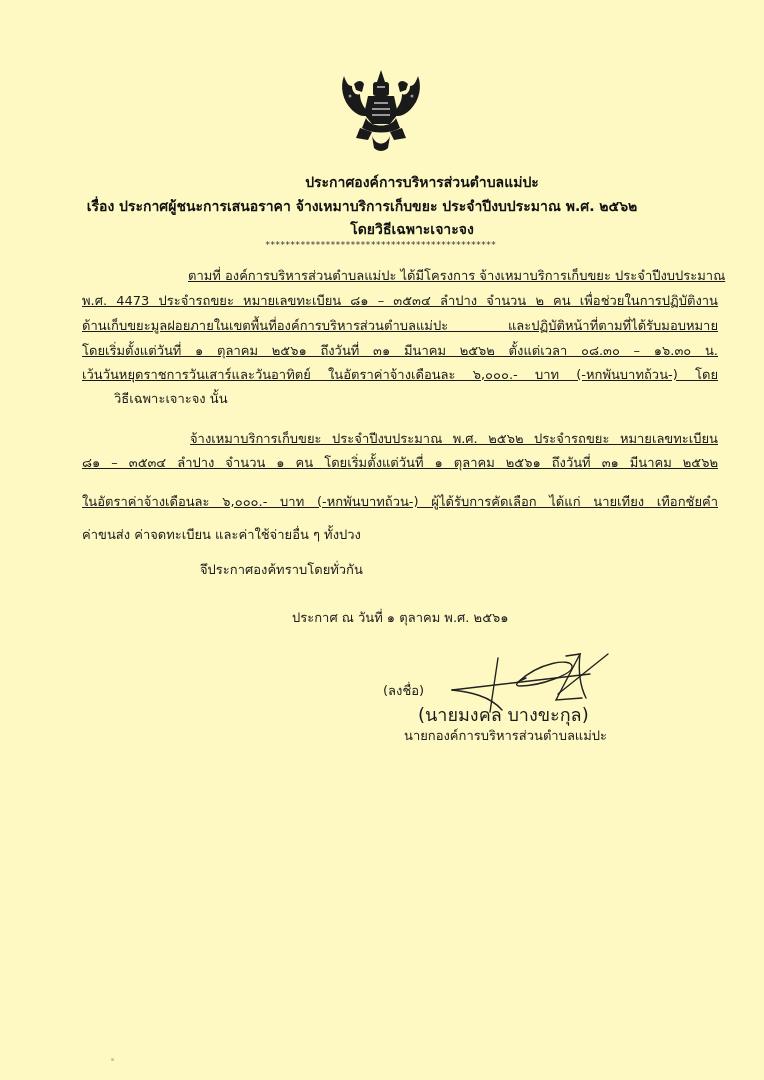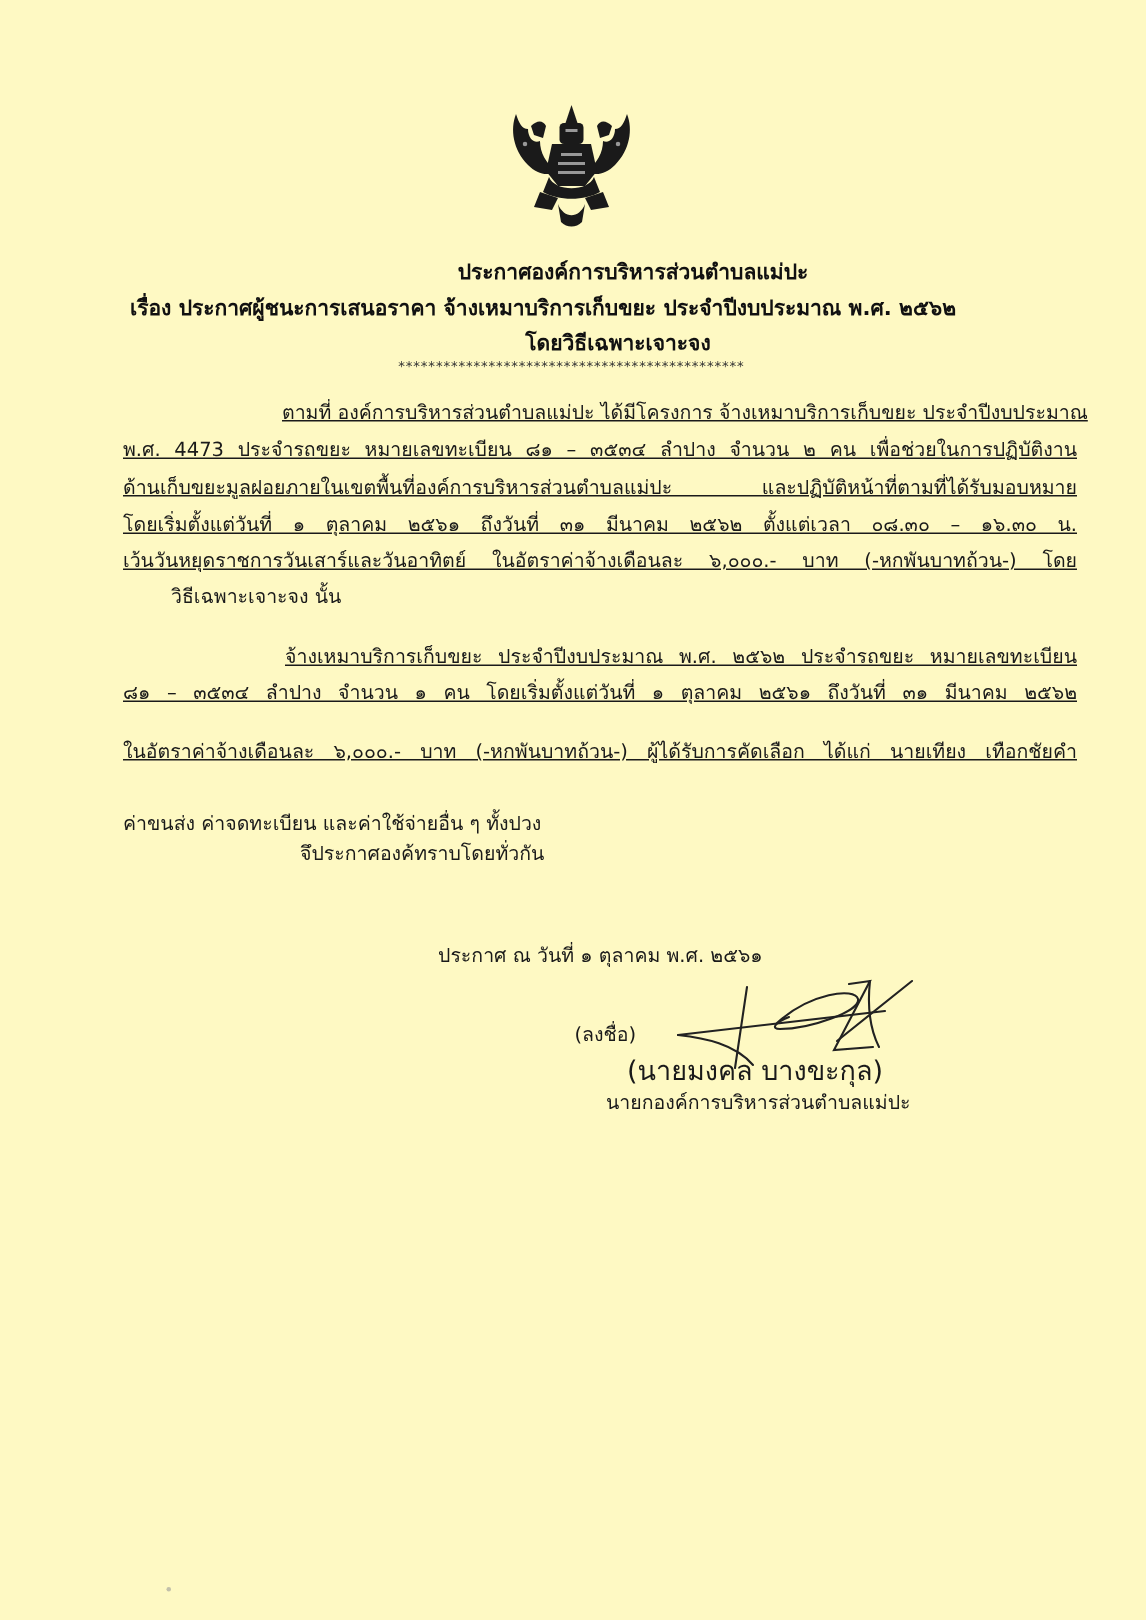--- a/index.html
+++ b/index.html
@@ -153,24 +153,24 @@
   <div class="line justify" style="left:188px; top:266px; width:530px;">ตามที่ องค์การบริหารส่วนตำบลแม่ปะ ได้มีโครงการ จ้างเหมาบริการเก็บขยะ ประจำปีงบประมาณ</div>
   <div class="line justify" style="left:82px; top:291px; width:636px;">พ.ศ. 4473 ประจำรถขยะ หมายเลขทะเบียน ๘๑ – ๓๕๓๔ ลำปาง จำนวน ๒ คน  เพื่อช่วยในการปฏิบัติงาน</div>
   <div class="line justify" style="left:82px; top:316px; width:636px;">ด้านเก็บขยะมูลฝอยภายในเขตพื้นที่องค์การบริหารส่วนตำบลแม่ปะ      และปฏิบัติหน้าที่ตามที่ได้รับมอบหมาย</div>
   <div class="line justify" style="left:82px; top:341px; width:636px;">โดยเริ่มตั้งแต่วันที่  ๑  ตุลาคม  ๒๕๖๑  ถึงวันที่  ๓๑  มีนาคม   ๒๕๖๒  ตั้งแต่เวลา  ๐๘.๓๐  –  ๑๖.๓๐  น.</div>
   <div class="line justify" style="left:82px; top:365px; width:636px;">เว้นวันหยุดราชการวันเสาร์และวันอาทิตย์   ในอัตราค่าจ้างเดือนละ  ๖,๐๐๐.-  บาท  (-หกพันบาทถ้วน-)  โดย</div>
   <div class="line" style="left:82px; top:389px;margin-left:32px;">วิธีเฉพาะเจาะจง  นั้น</div>
 
   <div class="line justify" style="left:190px; top:429px; width:528px;">จ้างเหมาบริการเก็บขยะ  ประจำปีงบประมาณ  พ.ศ.  ๒๕๖๒  ประจำรถขยะ  หมายเลขทะเบียน</div>
   <div class="line justify" style="left:82px; top:453px; width:636px;">๘๑ – ๓๕๓๔  ลำปาง  จำนวน  ๑  คน  โดยเริ่มตั้งแต่วันที่  ๑  ตุลาคม  ๒๕๖๑  ถึงวันที่  ๓๑  มีนาคม  ๒๕๖๒</div>
   <div class="line justify" style="left:82px; top:492px; width:636px;">ในอัตราค่าจ้างเดือนละ ๖,๐๐๐.-  บาท (-หกพันบาทถ้วน-)  ผู้ได้รับการคัดเลือก ได้แก่  นายเทียง  เทือกชัยคำ</div>
-  <div class="line" style="left:82px; top:525px;margin-top:15px;">ค่าขนส่ง  ค่าจดทะเบียน  และค่าใช้จ่ายอื่น ๆ ทั้งปวง</div>
+  <div class="line" style="left:82px; top:525px;">ค่าขนส่ง  ค่าจดทะเบียน  และค่าใช้จ่ายอื่น ๆ ทั้งปวง</div>
 
   <div class="line" style="left:200px; top:560px;">จึประกาศองค้ทราบโดยทั่วกัน</div>
-  <div class="line" style="left:292px; top:628px;">ประกาศ  ณ  วันที่   ๑   ตุลาคม   พ.ศ.  ๒๕๖๑</div>
+  <div class="line" style="left:292px; top:608px;">ประกาศ  ณ  วันที่   ๑   ตุลาคม   พ.ศ.  ๒๕๖๑</div>
 
   <div class="sig-label">(ลงชื่อ)</div>
   <svg class="signature" viewBox="0 0 170 62">
     <g fill="none" stroke="#222" stroke-width="1.4" stroke-linecap="round">
       <path d="M12 38 C30 40, 50 44, 62 58"></path>
       <path d="M12 38 L150 22"></path>
       <path d="M58 6 L50 60"></path>
       <path d="M78 30 C100 10, 130 6, 132 14 C134 22, 100 34, 80 34 C74 34, 76 30, 86 26"></path>
       <path d="M126 4 L140 2 L116 48 L142 46"></path>
       <path d="M140 2 C138 20, 140 34, 146 46"></path>

